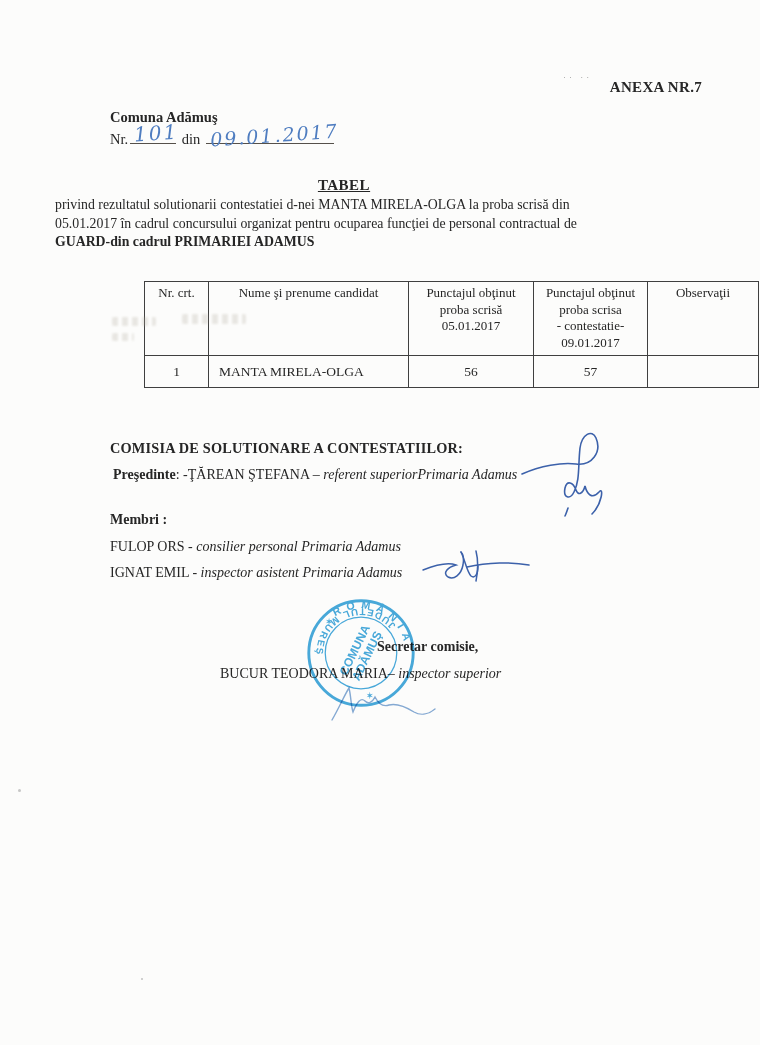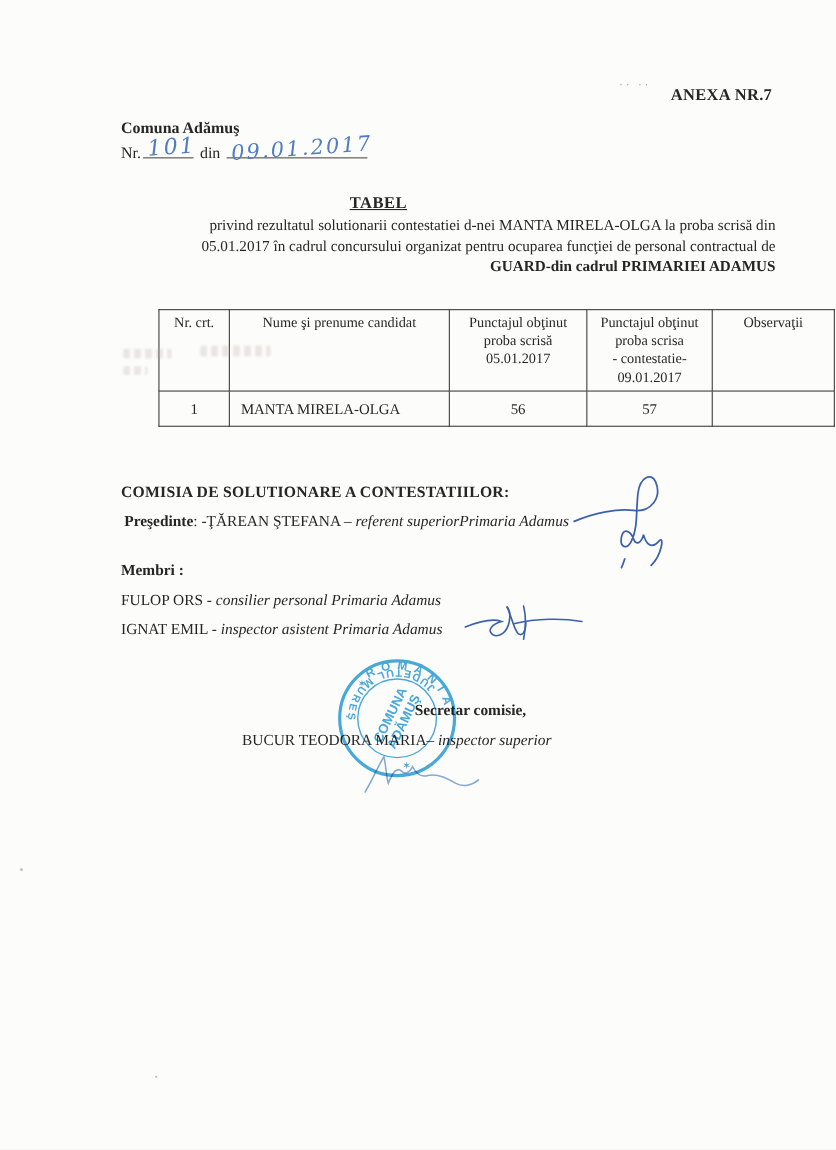--- a/index.html
+++ b/index.html
@@ -28,21 +28,21 @@
     position:absolute; left:4px; bottom:-3px;
     color:#4f7dc0; font-style:italic; letter-spacing:2px;
     transform:rotate(-4deg); white-space:nowrap;
     font-family:"DejaVu Serif", serif;
   }
   #hw-number { font-size:20px; bottom:-2px; }
   #hw-date { font-size:19px; }
 
   #doc-title { top:177px; left:0; width:688px; text-align:center; font-size:15px;
     font-weight:bold; letter-spacing:.5px; text-decoration:underline; }
-  #intro { top:196px; left:55px; width:650px; text-align:right; font-size:13.8px; line-height:18.6px; }
+  #intro { top:196px; left:55px; width:650px; text-align:left; font-size:13.8px; line-height:18.6px; }
 
   #results { top:281px; left:100px; width:614px; border-collapse:collapse; table-layout:fixed;margin-left:44px; }
   #results th, #results td { border:1.3px solid #3f3f3f; font-weight:normal; }
   #results th { font-size:13px; line-height:16.5px; padding:3px 2px 4px; vertical-align:top;
     text-align:center; white-space:pre-line; }
   #results td { font-size:13.5px; height:29px; text-align:center; vertical-align:middle; }
   #results td.name { text-align:left; padding-left:10px; }
 
   .smudge { position:absolute; opacity:.26; filter:blur(1.2px); border-radius:2px;
     background:repeating-linear-gradient(90deg,#b2ab9e 0 6px, transparent 6px 10px); }

